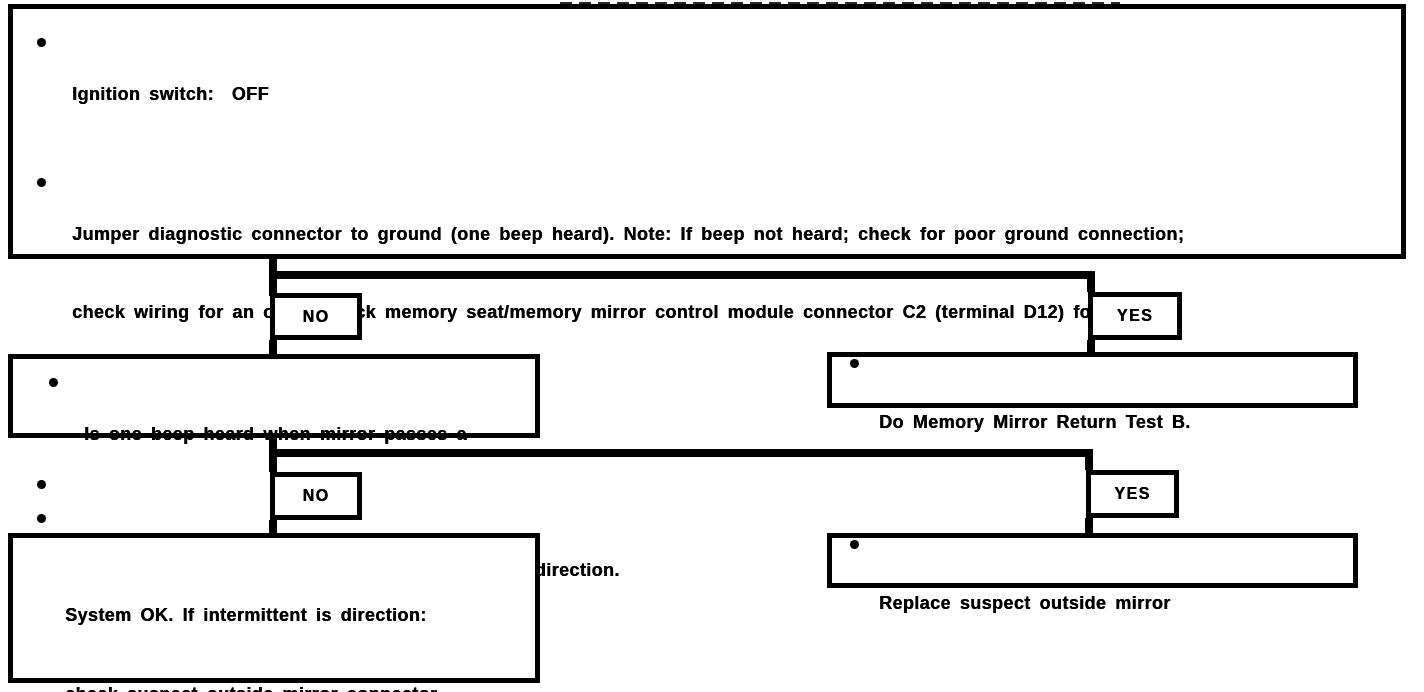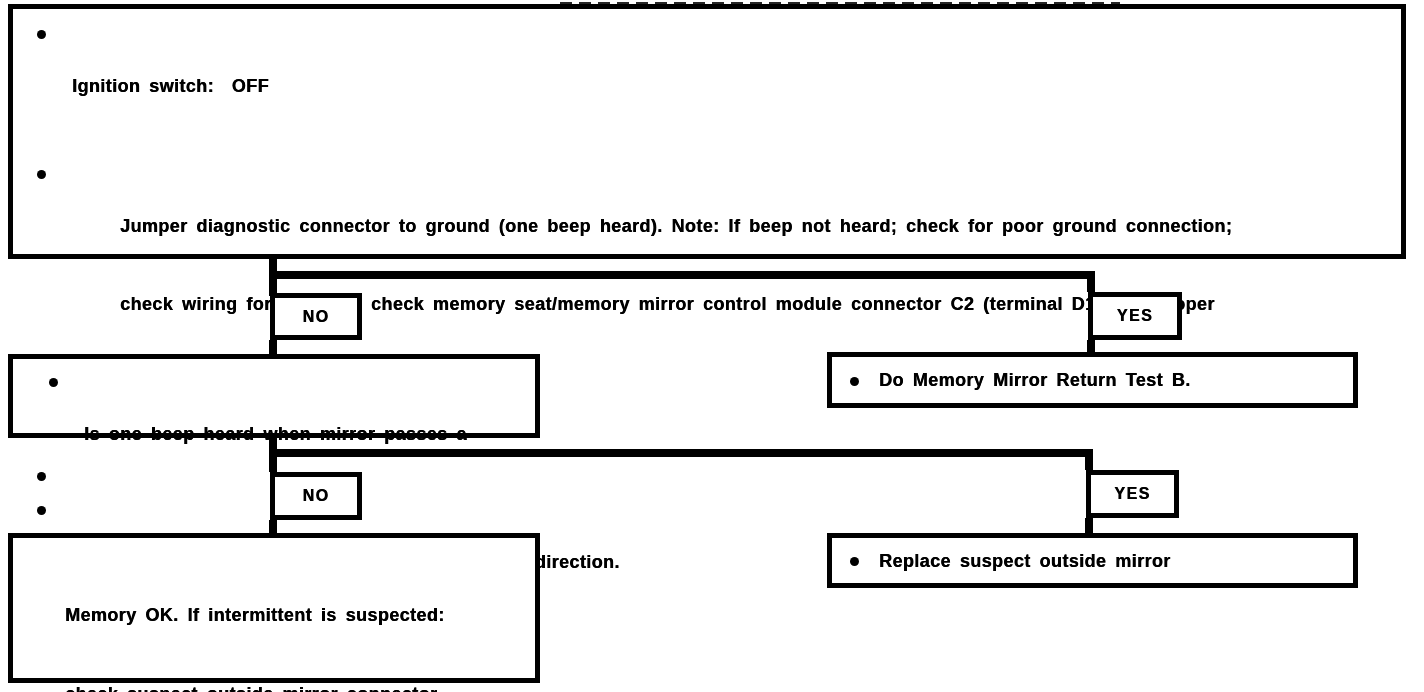--- a/index.html
+++ b/index.html
@@ -65,47 +65,46 @@
     align-items: center;
     justify-content: center;
     font-weight: bold;
     font-size: 16px;
     letter-spacing: 1.5px;
     text-shadow: 0.4px 0 0 #000000;
     margin-left: 40px;
   }
   .vcenter {
     display: flex;
-    align-items: center;
     height: 100%;
   }
   .vcenter .bullet { margin-top: 2px; }
   .scan-artifact {
     position: absolute;
     background-image: repeating-linear-gradient(90deg, #000 0 12px, transparent 12px 19px);
     opacity: 0.85;
   }
 </style>
 </head>
 <body>
 
 <div class="canvas">
 
   <div class="scan-artifact" style="left:560px; top:2px; width:560px; height:4px;"></div>
 
-  <div class="box" style="left:8px; top:4px; width:1398px; height:255px; padding-top:12px;">
+  <div class="box" style="left:8px; top:4px; width:1398px; height:255px; padding-top:20px;">
 
     <div class="item" style="margin-top:0;">
       <span class="bullet"></span>
       <div class="txt">
         <div class="ln">Ignition switch:  OFF</div>
       </div>
     </div>
 
-    <div class="item" style="margin-top:10px;gap:48px;">
+    <div class="item" style="margin-top:10px;">
       <span class="bullet"></span>
       <div class="txt">
         <div class="ln">Jumper diagnostic connector to ground (one beep heard). Note: If beep not heard; check for poor ground connection;</div>
         <div class="ln">check wiring for an open; check memory seat/memory mirror control module connector C2 (terminal D12) for proper</div>
         <div class="ln">terminal contact.</div>
       </div>
     </div>
 
     <div class="item" style="margin-top:16px;">
       <span class="bullet"></span>
@@ -154,21 +153,21 @@
 
   <div class="label-box" style="left:230px; top:472px; width:92px; height:48px;">NO</div>
   <div class="label-box" style="left:1046px; top:470px; width:93px; height:48px;">YES</div>
 
   <div class="conn" style="left:269px; top:520px; width:8px; height:13px;"></div>
   <div class="conn" style="left:1085px; top:518px; width:8px; height:15px;"></div>
 
   <div class="box lh27" style="left:8px; top:533px; width:532px; height:150px; padding-top:12px;">
     <div class="item no-bullet">
       <div class="txt">
-        <div class="ln">Memory OK. If intermittent is suspected:</div>
+        <div class="ln">System OK. If intermittent is direction:</div>
         <div class="ln">check suspect outside mirror connector</div>
         
       </div>
     </div>
 
   </div>
 
   <div class="box" style="left:827px; top:533px; width:531px; height:55px;">
     <div class="vcenter item" style="padding-left:18px;">
       <span class="bullet" style="margin-right:20px;"></span>

